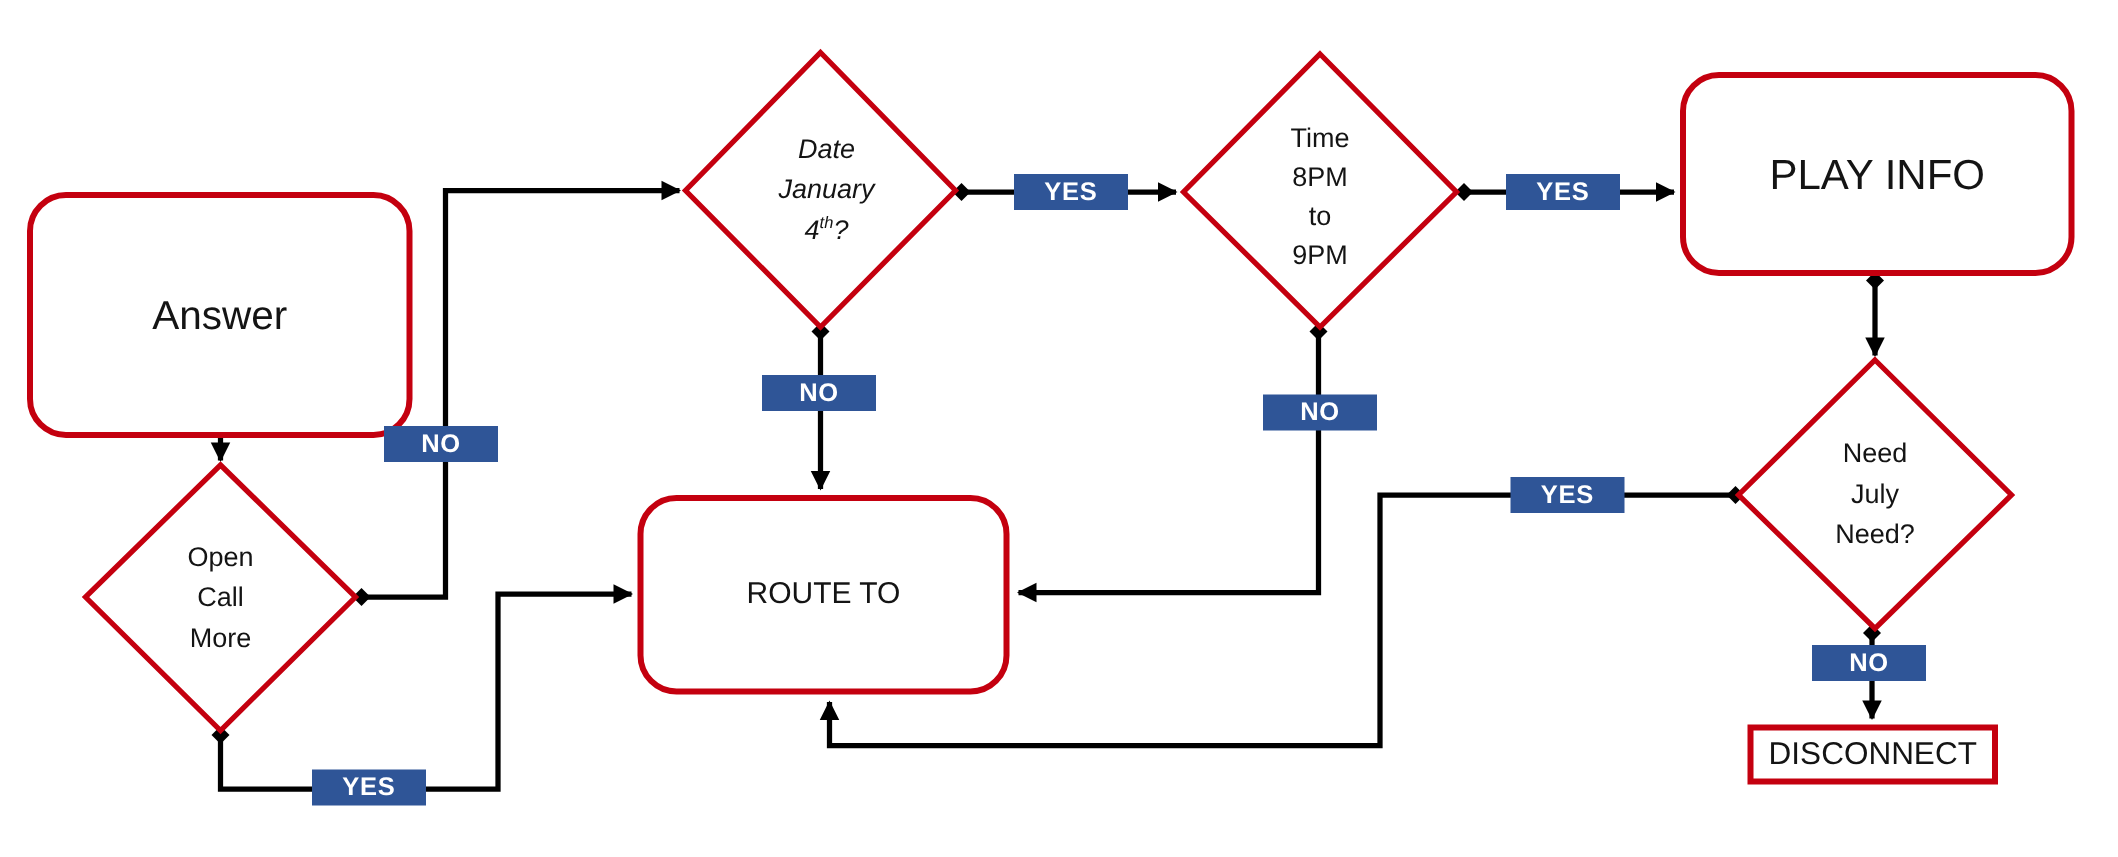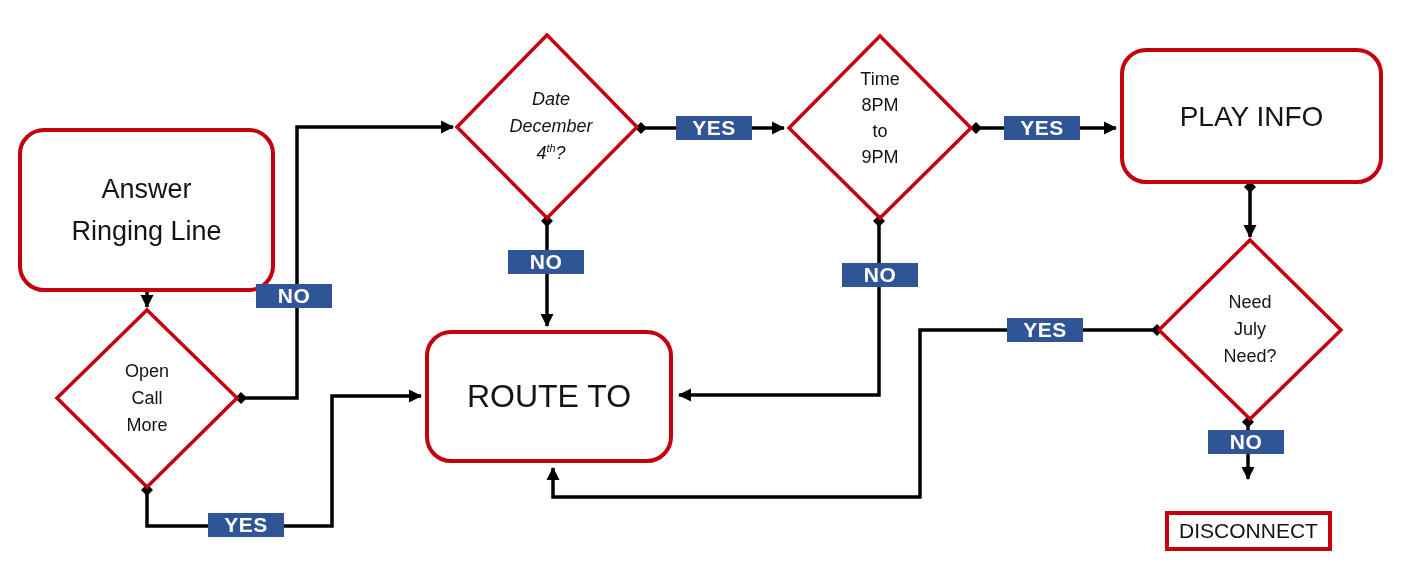--- a/index.html
+++ b/index.html
@@ -38,49 +38,49 @@
     align-items: center;
     justify-content: center;
     text-align: center;
     z-index: 2;
   }
   .rounded { border-radius: 26px; }
   .box-line { white-space: nowrap; }
 
   .answer-box   { left: 18px;   top: 128px; width: 257px; height: 164px; font-size: 27px; line-height: 42px; }
   .play-box     { left: 1120px; top: 48px;  width: 263px; height: 136px; font-size: 28px; line-height: 45px; }
-  .route-box    { left: 425px;  top: 330px; width: 248px; height: 133px; font-size: 32px; line-height: 43px; }
-  .disconnect-box { left: 1165px; top: 511px; width: 167px; height: 40px; font-size: 21px; line-height: 24px; }
+  .route-box    { left: 425px;  top: 330px; width: 248px; height: 133px; font-size: 20px; line-height: 43px; }
+  .disconnect-box { left: 1165px; top: 483px; width: 167px; height: 40px; font-size: 21px; line-height: 24px; }
 
   
   .diamond-label {
     position: absolute;
     display: flex;
     flex-direction: column;
     align-items: center;
     justify-content: center;
     text-align: center;
     font-size: 18px;
     line-height: 27px;
     z-index: 2;
   }
   .open-label { left: 57px;   top: 310px; width: 180px; height: 177px; text-align: center; }
   .date-label { left: 461px;  top: 35px;  width: 180px; height: 183px; font-style: italic; }
-  .time-label { left: 789px;  top: 27px;  width: 182px; height: 182px; line-height: 26px; }
+  .time-label { left: 789px;  top: 40px;  width: 182px; height: 182px; line-height: 26px; }
   .help-label { left: 1159px; top: 240px; width: 182px; height: 179px; justify-content: center; }
   .diamond-label sup { font-size: 11px; line-height: 0; }
 
   
   .badge {
     position: absolute;
     width: 76px;
     height: 24px;
     background: var(--badge_bg);
     color: var(--badge_text);
-    font-size: 21px;
+    font-size: 17px;
     font-weight: bold;
     letter-spacing: 0.5px;
     display: flex;
     align-items: center;
     justify-content: center;
     z-index: 3;
   }
   .badge-open-no  { left: 256px;  top: 284px; }
   .badge-open-yes { left: 208px;  top: 513px; }
   .badge-date-yes { left: 676px;  top: 116px; }
@@ -117,21 +117,20 @@
     <polyline class="connector" points="1248,422 1248,479" marker-start="url(#diam)" marker-end="url(#arrow)"></polyline>
 
     <polygon class="diamond-shape" points="147,310 237,398 147,487 57,398"></polygon>
     <polygon class="diamond-shape" points="547,35 637,127 547,218 457,127"></polygon>
     <polygon class="diamond-shape" points="880,36 971,128 880,218 789,128"></polygon>
     <polygon class="diamond-shape" points="1250,240 1341,330 1250,419 1159,330"></polygon>
   </svg>
 
   <div class="node-box rounded answer-box">
     <div class="box-line">Answer</div>
-    <div class="box-line">Ringing Line</div>
   </div>
 
   <div class="node-box rounded play-box">
     <div class="box-line">PLAY INFO</div>
   </div>
 
   <div class="node-box rounded route-box">
     <div class="box-line">ROUTE TO</div>
   </div>
 
@@ -140,21 +139,21 @@
   </div>
 
   <div class="diamond-label open-label">
     <div>Open</div>
     <div>Call</div>
     <div>More</div>
   </div>
 
   <div class="diamond-label date-label">
     <div>Date</div>
-    <div>December</div>
+    <div>January</div>
     <div><span>4</span><sup>th</sup><span>?</span></div>
   </div>
 
   <div class="diamond-label time-label">
     <div>Time</div>
     <div>8PM</div>
     <div>to</div>
     <div>9PM</div>
   </div>
 

